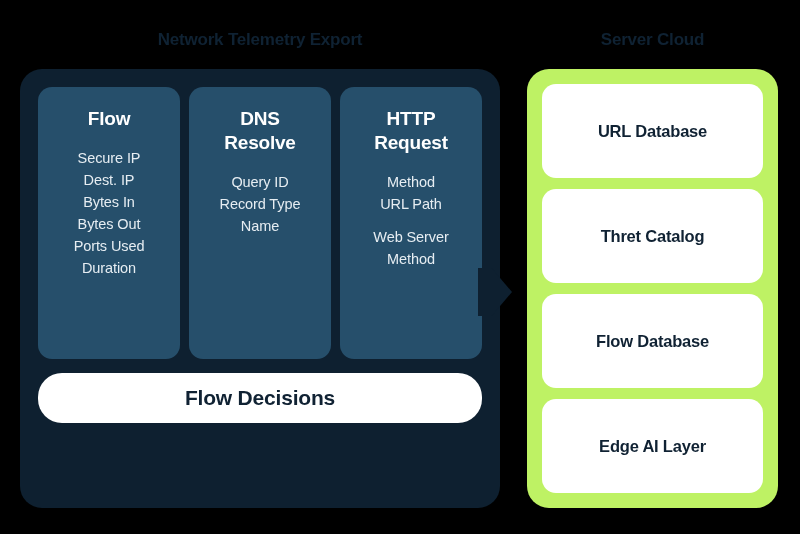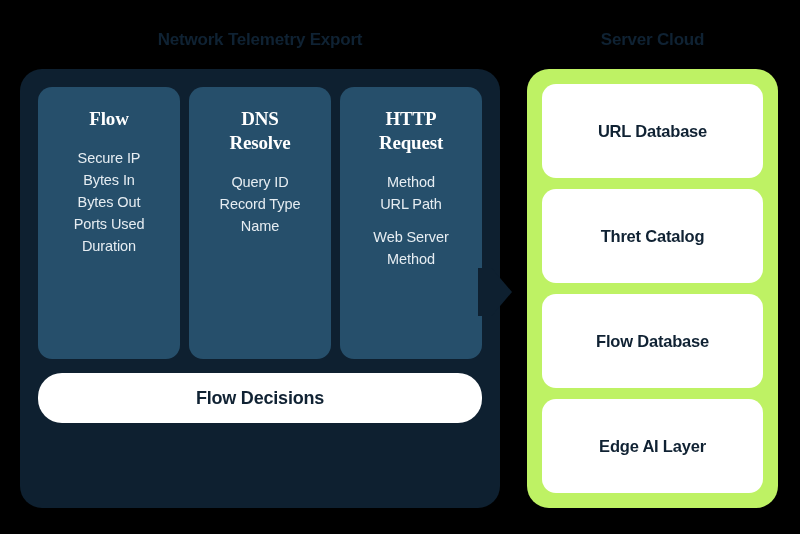--- a/index.html
+++ b/index.html
@@ -74,21 +74,21 @@
     text-align: center;
   }
   .tel-card-title {
     color: #FFFFFF;
     font-weight: bold;
     font-size: 19px;
     line-height: 24px;
     letter-spacing: -0.2px;
     margin-bottom: 16px;
   }
-  .tel-card-title .ln { display: block; font-family: Liberation Serif, serif; }
+  .tel-card-title .ln { display: block; }
   .tel-field {
     color: #E6EDF2;
     font-size: 14.5px;
     line-height: 22px;
     letter-spacing: -0.1px;
   }
   .tel-field.gap-before { margin-top: 11px; }
 
   .white-bars {
     position: absolute;
@@ -101,21 +101,21 @@
   }
   .white-bar {
     height: 50px;
     background: #FFFFFF;
     border-radius: 24px;
     display: flex;
     align-items: center;
     justify-content: center;
     color: #102233;
     font-weight: bold;
-    font-size: 18px;
+    font-size: 21px;
     letter-spacing: -0.2px;
   }
 
   
   .cloud-panel {
     position: absolute;
     left: 527px;
     top: 69px;
     width: 251px;
     height: 439px;
@@ -151,20 +151,21 @@
   <div class="section-title" id="title-right">Server Cloud</div>
 
   <div class="telemetry-panel">
     <div class="cards-row">
 
       <div class="tel-card">
         <div class="tel-card-title">
           <span class="ln">Flow</span>
         </div>
         <div class="tel-field">Secure IP</div>
+        <div class="tel-field">Dest. IP</div>
         <div class="tel-field">Bytes In</div>
         <div class="tel-field">Bytes Out</div>
         <div class="tel-field">Ports Used</div>
         <div class="tel-field">Duration</div>
       </div>
 
       <div class="tel-card">
         <div class="tel-card-title">
           <span class="ln">DNS</span>
           <span class="ln">Resolve</span>

